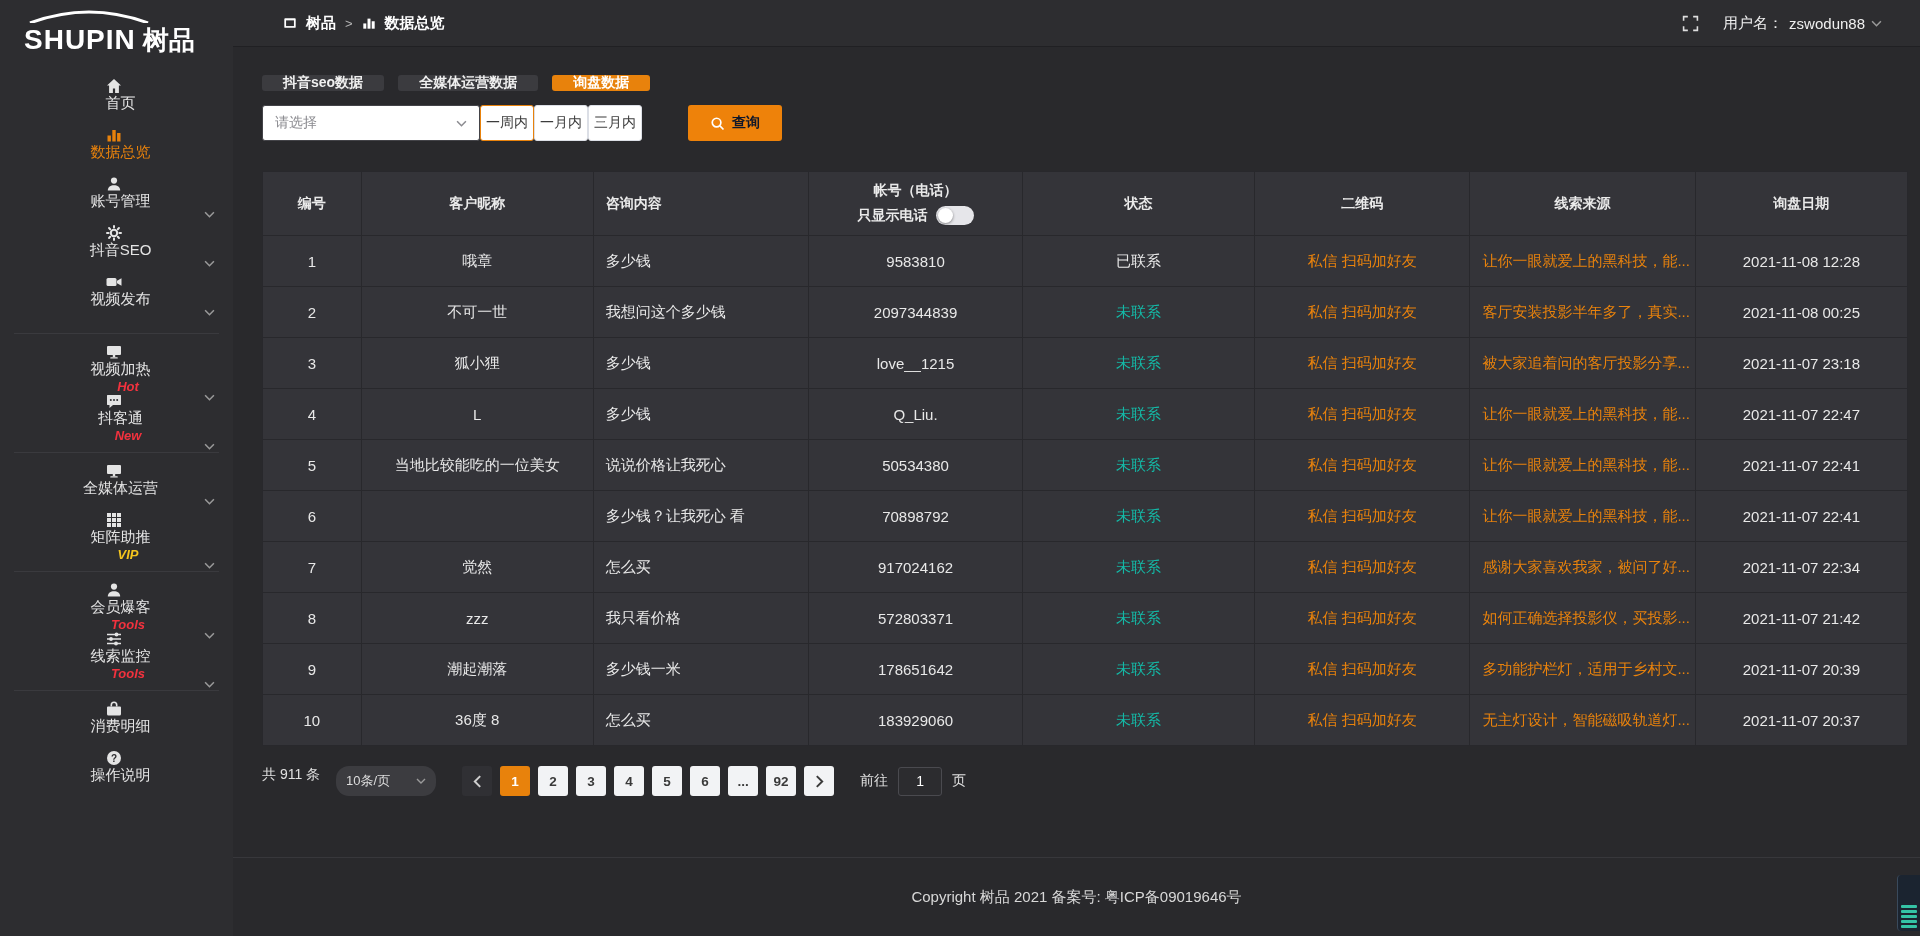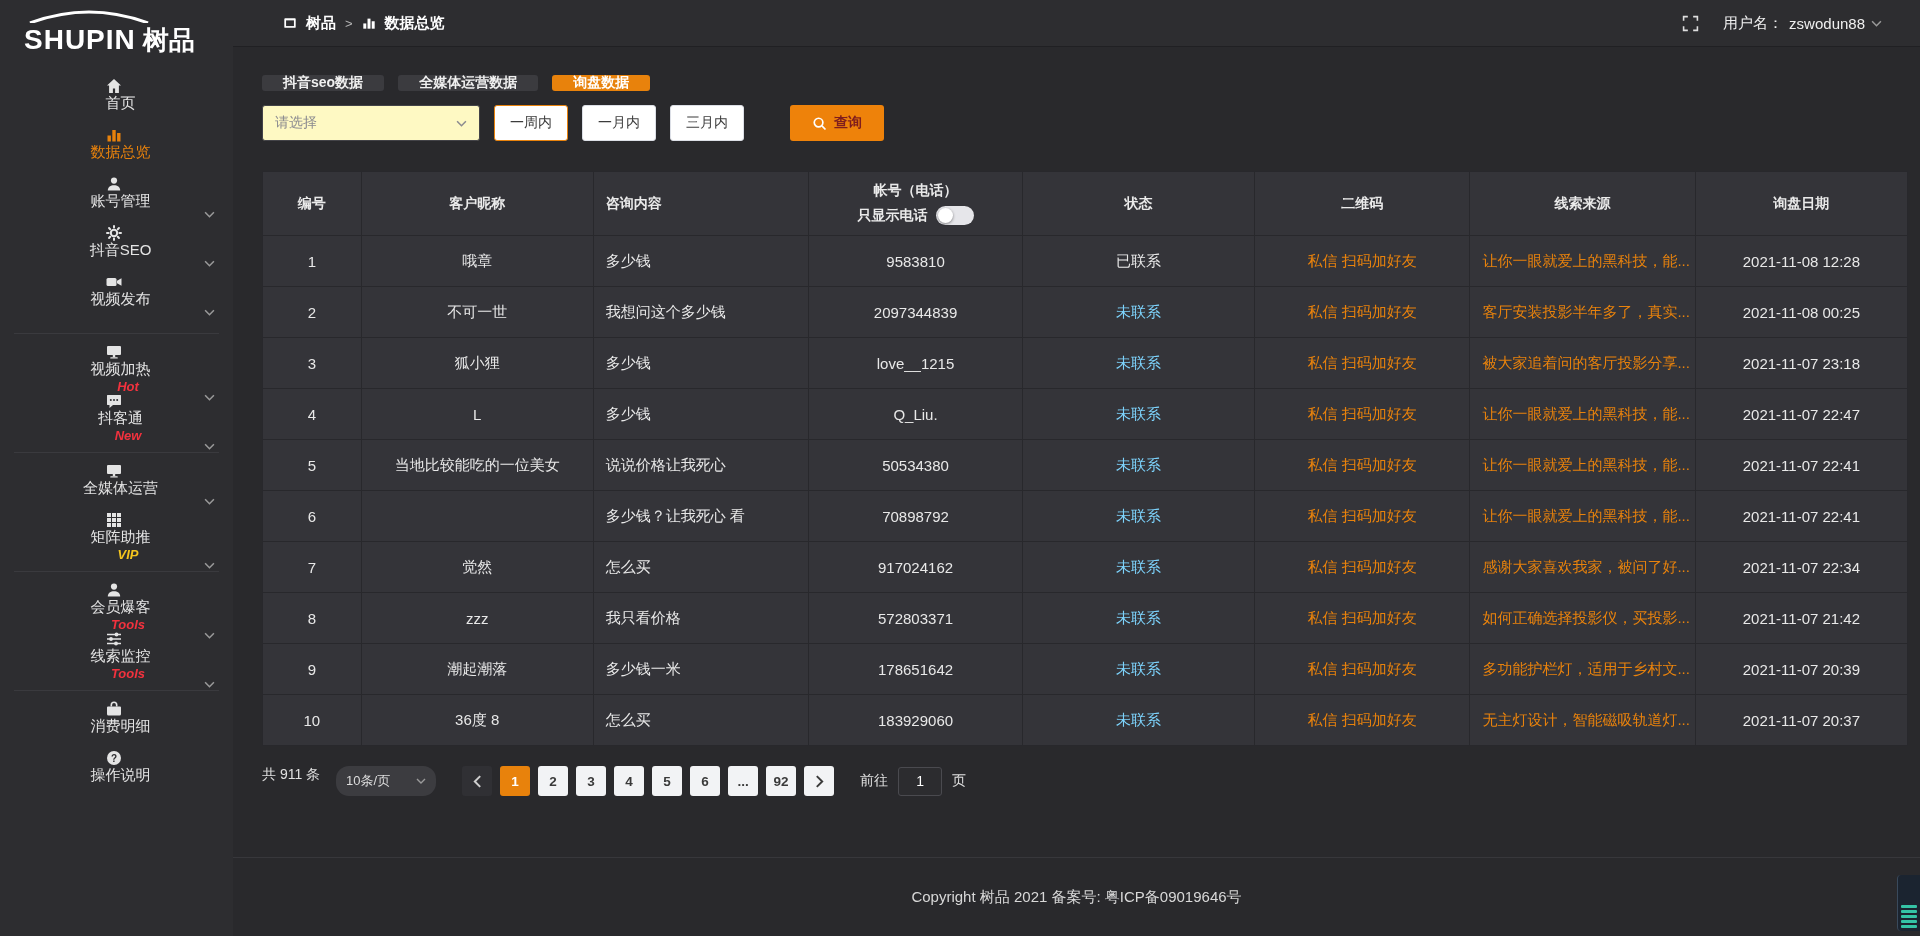--- a/index.html
+++ b/index.html
@@ -45,40 +45,40 @@
   .content { flex:1; padding:28px 12px 0 29px; }
 
   
   .tabs { display:flex; gap:14px; }
   .tab { height:16px; padding:0 21px; background:#3b3b3f; color:#f0f0f0; font-size:14px;
     border-radius:3px; display:flex; align-items:center; cursor:pointer; font-weight:bold; }
   .tab.active { background:#e8820c; color:#fff; }
 
   
   .filters { margin-top:14px; display:flex; align-items:center; }
-  .select { width:218px; height:36px; background:#fef9c3; border:1px solid #434348; border-radius:3px;
+  .select { width:218px; height:36px; background:#ffffff; border:1px solid #434348; border-radius:3px;
     display:flex; align-items:center; justify-content:space-between; padding:0 12px;
     color:#8b8b90; font-size:14px; cursor:pointer; }
   .select .chev { color:#8b8b90; }
-  .range-btn { width:74px; height:36px; margin-left:14px; background:#fff; color:#3c3c3c;
+  .range-btn { width:54px; height:36px; margin-left:0; background:#fff; color:#3c3c3c;
     border:1px solid #dcdfe6; border-radius:3px; display:flex; align-items:center;
     justify-content:center; font-size:14px; cursor:pointer; }
   .range-btn.active { border:1px solid #e8820c; }
-  .search-btn { height:36px; margin-left:46px; padding:0 22px; background:#ee820a; color:#7f1d1d;
+  .search-btn { height:36px; margin-left:46px; padding:0 22px; background:#ee820a; color:#0f172a;
     border-radius:3px; display:flex; align-items:center; gap:7px; font-size:14px;
     font-weight:bold; cursor:pointer; }
 
   
   table { width:100%; border-collapse:collapse; margin-top:30px; background:#343439; table-layout:fixed; }
   th,td { border:1px solid #28282c; white-space:nowrap; overflow:hidden; }
   th { height:64px; font-size:14px; font-weight:bold; color:#eaeaea; text-align:center; }
   td { height:51px; font-size:15px; color:#e8e8e8; text-align:center; padding:0 10px; }
   th.col-content { text-align:left; padding-left:12px; }
   td.col-content, td.col-source { text-align:left; padding-left:12px; }
-  td.col-status { color:#7dd3fc; }
+  td.col-status { color:#14b8a6; }
   td.col-status.contacted { color:#e8e8e8; }
   td.col-qr, td.col-source { color:#e8820c; cursor:pointer; }
   .th-account .line1 { display:block; margin-bottom:6px; }
   .th-account .sub { display:flex; align-items:center; justify-content:center; gap:8px; }
   .toggle { width:38px; height:19px; background:#e6e6ea; border-radius:10px; position:relative; cursor:pointer; }
   .toggle .knob { position:absolute; left:2px; top:2px; width:15px; height:15px; border-radius:50%;
     background:#fff; box-shadow:0 1px 3px rgba(0,0,0,.45); }
 
   
   .pager { margin-top:20px; display:flex; font-size:14px; color:#e0e0e0; }

